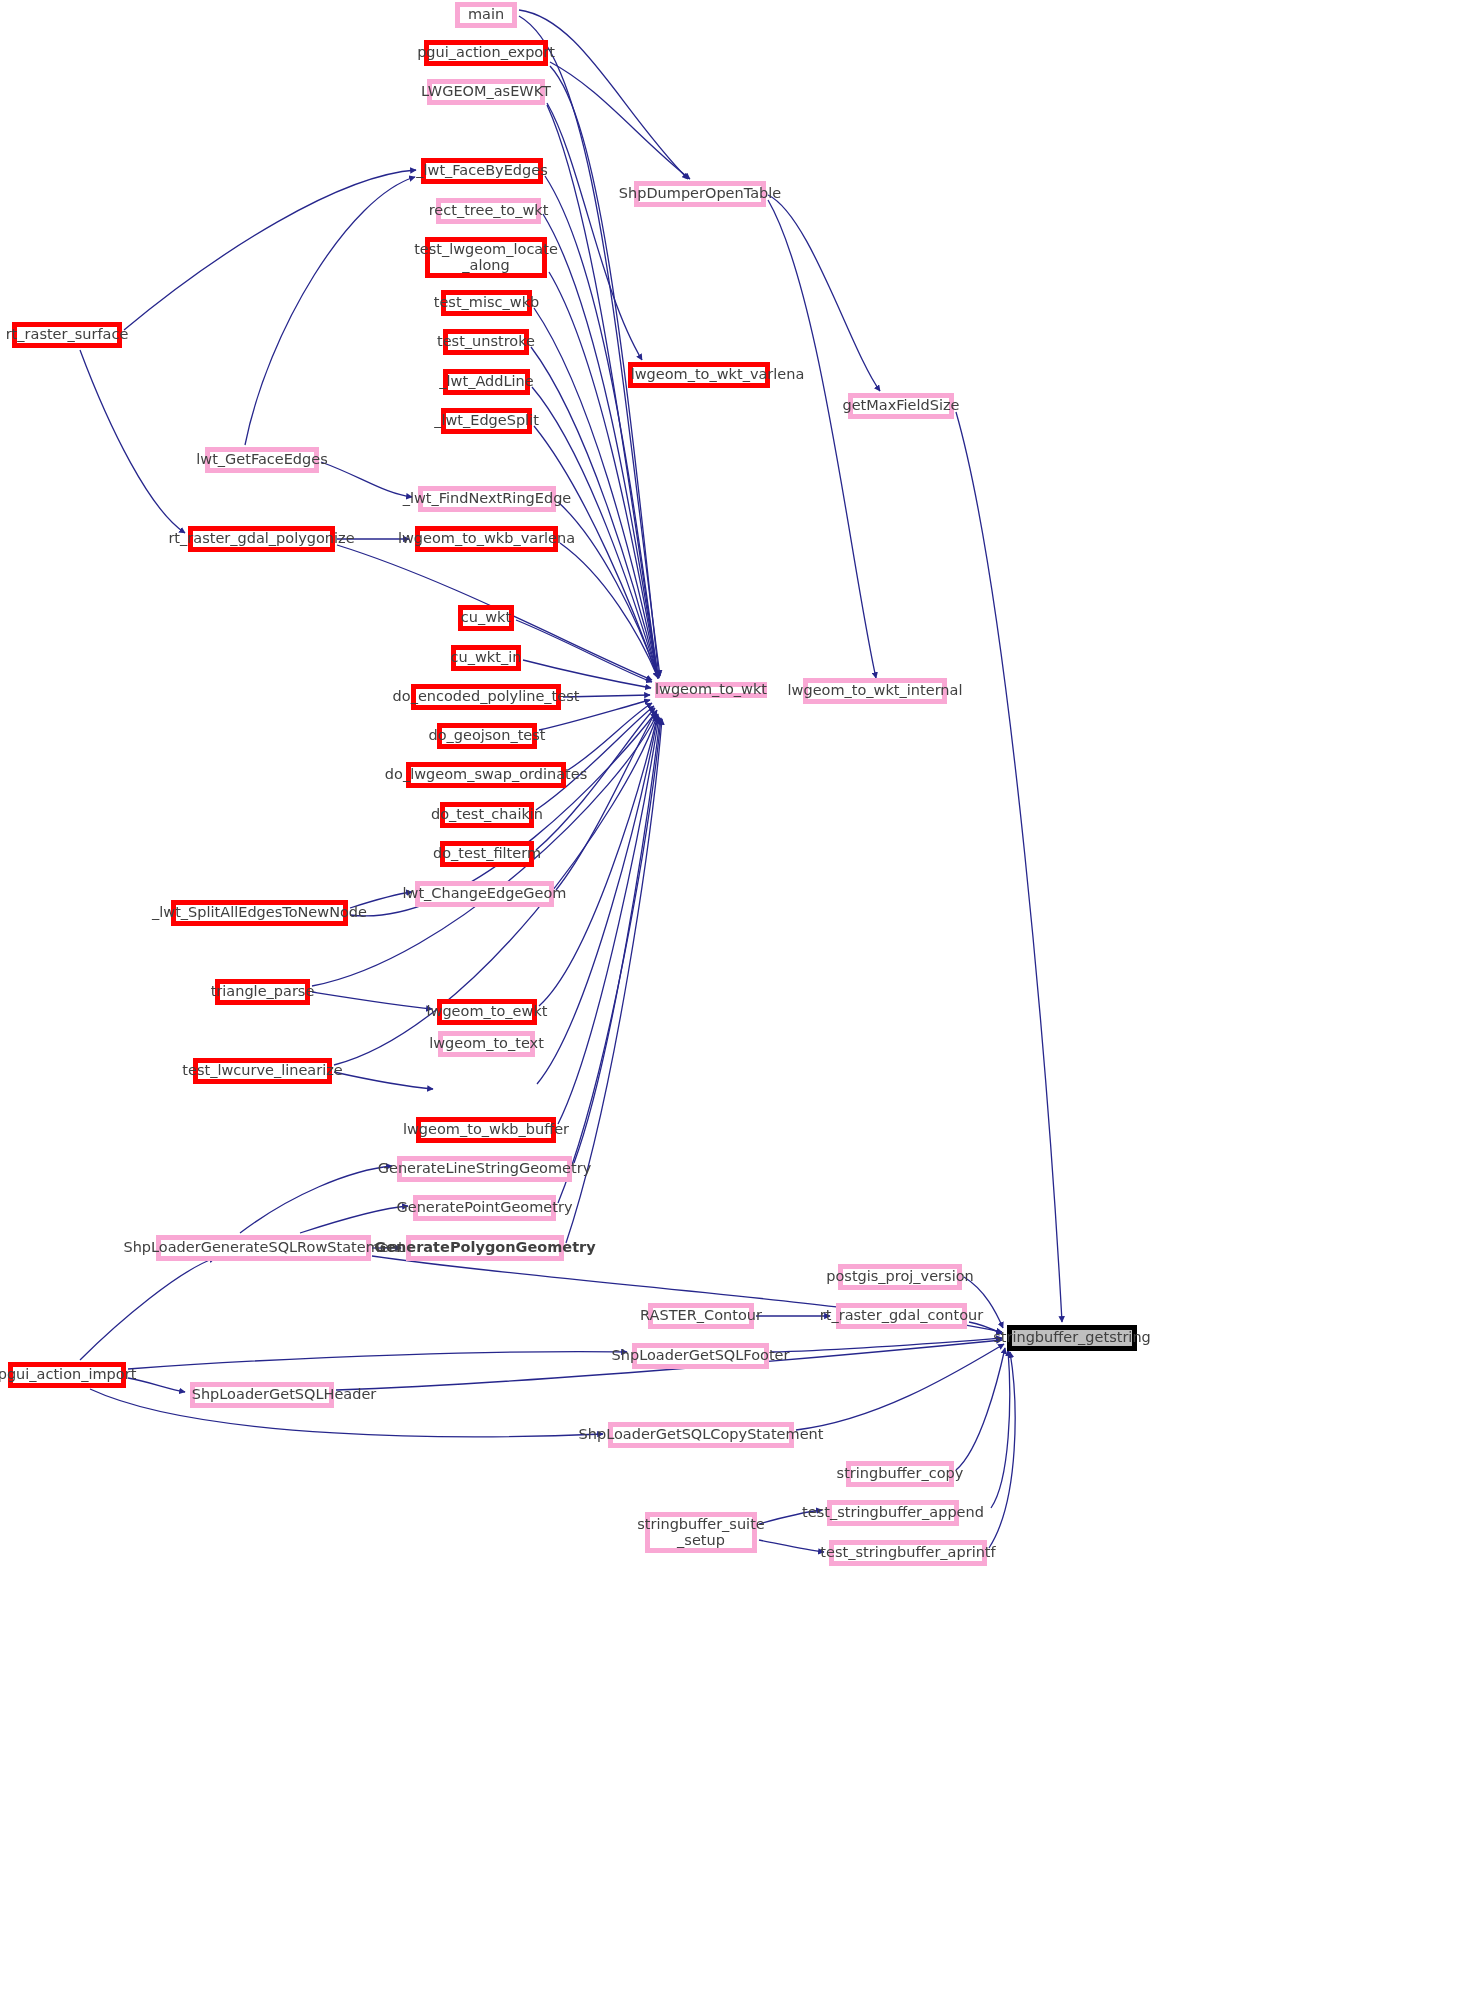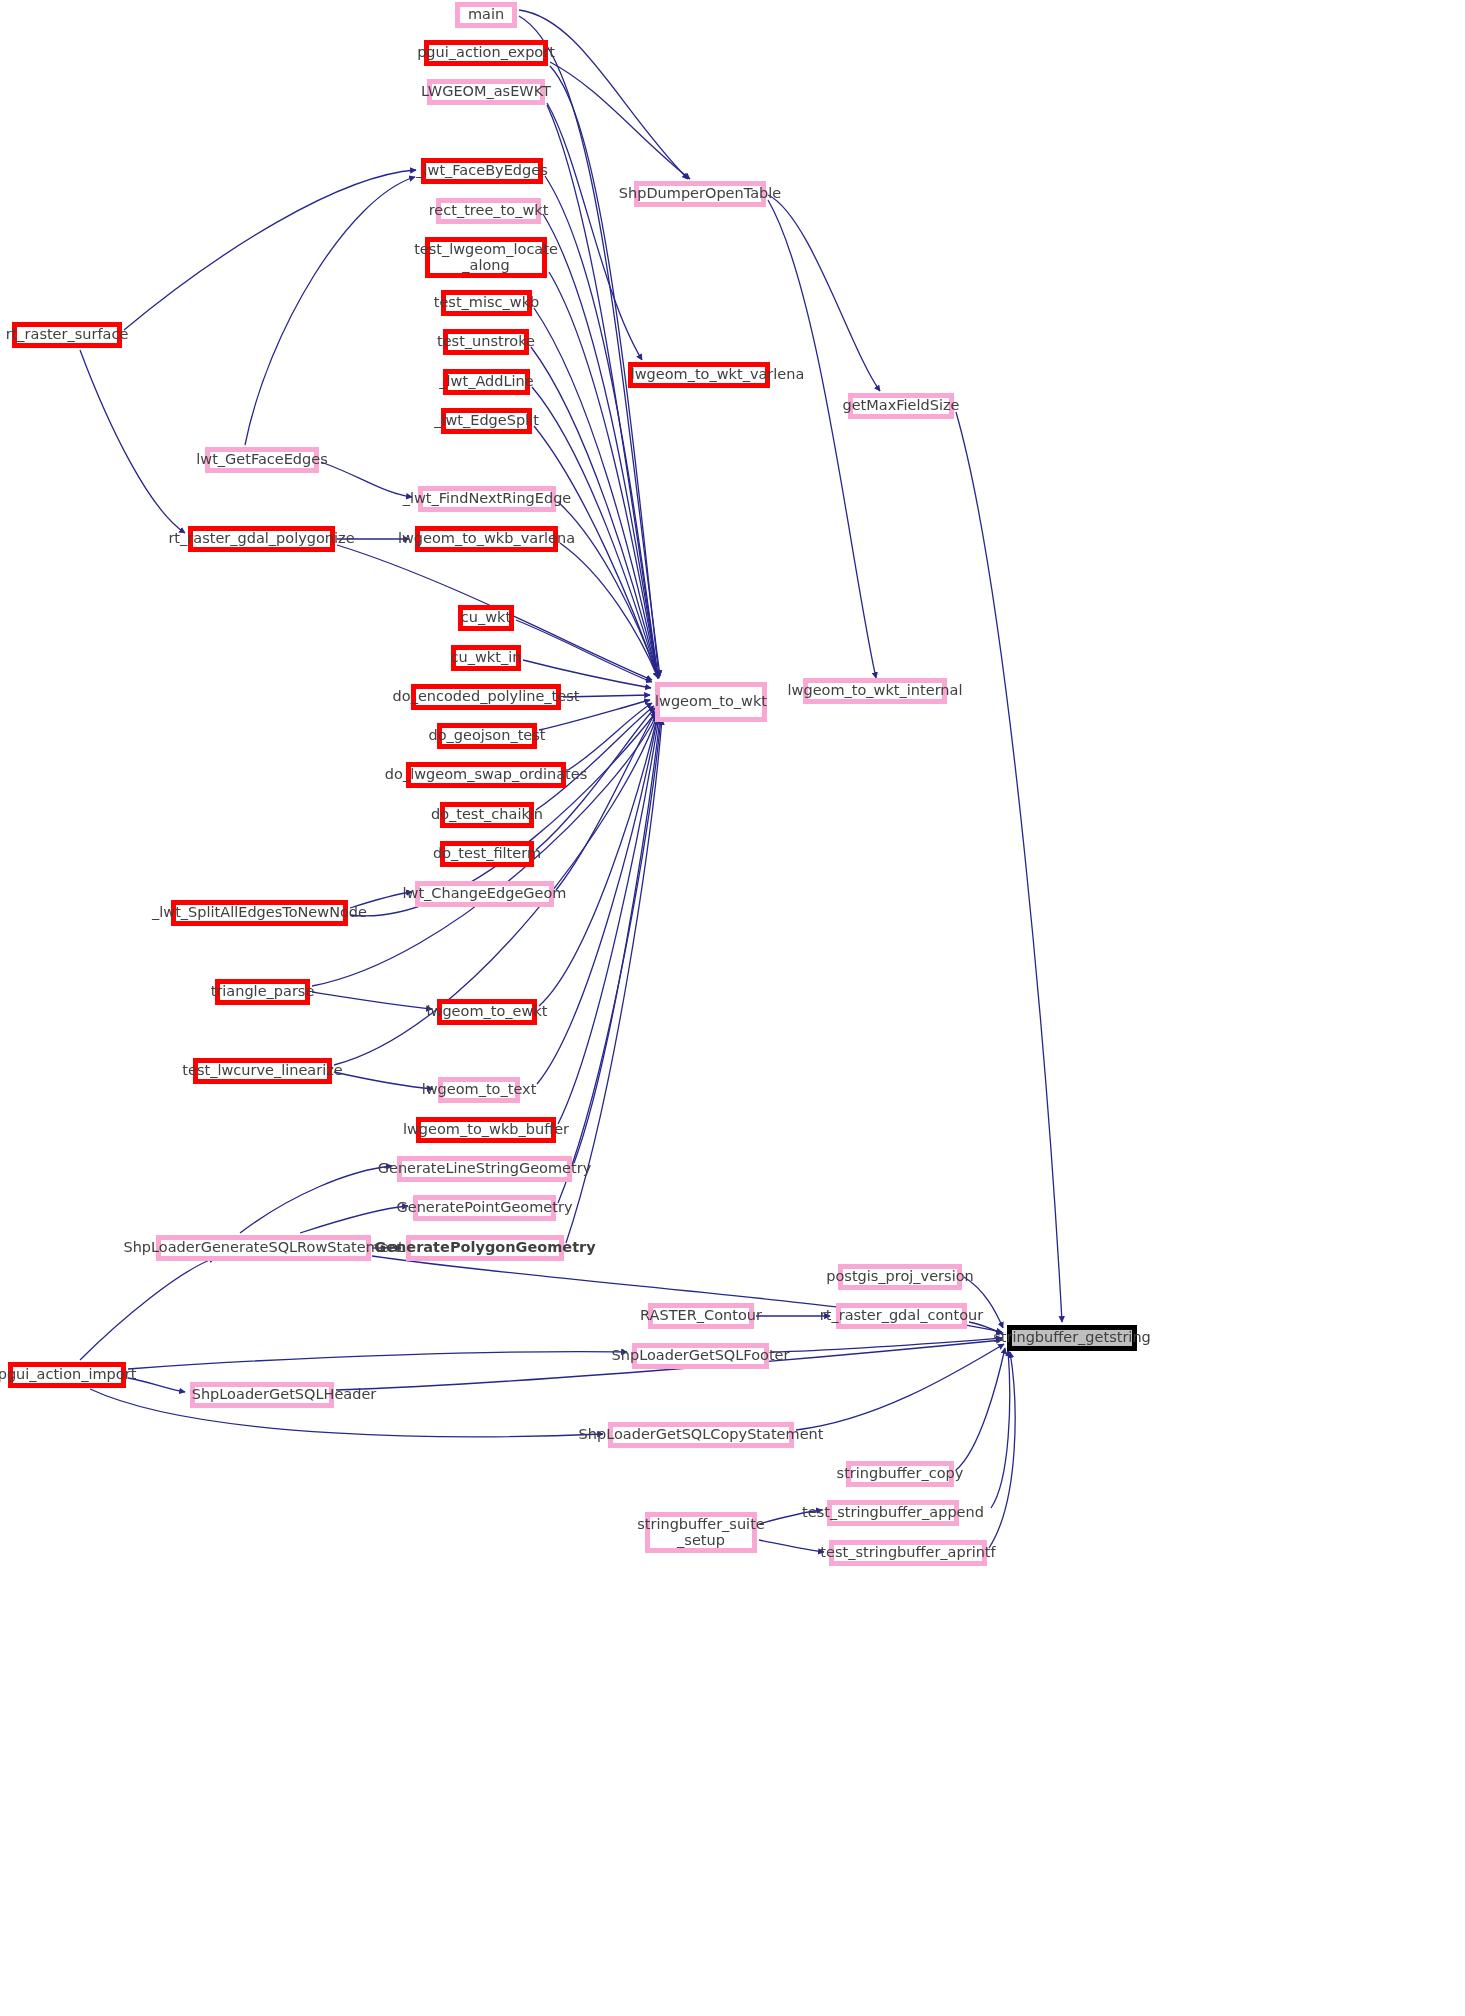--- a/index.html
+++ b/index.html
@@ -137,32 +137,32 @@
       <div class="node red" style="left: 628px; top: 362px; width: 142px; height: 26px; padding-left: 37px;">lwgeom_to_wkt_varlena</div>
       <div class="node" style="left: 848px; top: 393px; width: 106px; height: 26px;">getMaxFieldSize</div>
       <div class="node red" style="left: 12px; top: 322px; width: 110px; height: 26px;">rt_raster_surface</div>
       <div class="node" style="left: 205px; top: 447px; width: 114px; height: 26px;">lwt_GetFaceEdges</div>
       <div class="node" style="left: 418px; top: 486px; width: 138px; height: 26px;">_lwt_FindNextRingEdge</div>
       <div class="node red" style="left: 188px; top: 526px; width: 147px; height: 26px;">rt_raster_gdal_polygonize</div>
       <div class="node red" style="left: 415px; top: 526px; width: 143px; height: 26px;">lwgeom_to_wkb_varlena</div>
       <div class="node red" style="left: 458px; top: 605px; width: 56px; height: 26px;">cu_wkt</div>
       <div class="node red" style="left: 451px; top: 645px; width: 70px; height: 26px;">cu_wkt_in</div>
       <div class="node red" style="left: 411px; top: 684px; width: 150px; height: 26px;">do_encoded_polyline_test</div>
-      <div class="node" style="left: 655px; top: 682px; width: 112px; height: 40px;">lwgeom_to_wkt</div>
+      <div class="node" style="left: 655px; top: 682px; width: 112px; height: 16px;">lwgeom_to_wkt</div>
       <div class="node" style="left: 803px; top: 678px; width: 144px; height: 26px;">lwgeom_to_wkt_internal</div>
       <div class="node red" style="left: 437px; top: 723px; width: 100px; height: 26px;">do_geojson_test</div>
       <div class="node red" style="left: 406px; top: 762px; width: 160px; height: 26px;">do_lwgeom_swap_ordinates</div>
       <div class="node red" style="left: 440px; top: 802px; width: 94px; height: 26px;">do_test_chaikin</div>
       <div class="node red" style="left: 440px; top: 841px; width: 94px; height: 26px;">do_test_filterm</div>
       <div class="node" style="left: 415px; top: 881px; width: 139px; height: 26px;">lwt_ChangeEdgeGeom</div>
       <div class="node red" style="left: 171px; top: 900px; width: 177px; height: 26px;">_lwt_SplitAllEdgesToNewNode</div>
       <div class="node red" style="left: 215px; top: 979px; width: 95px; height: 26px;">triangle_parse</div>
       <div class="node red" style="left: 437px; top: 999px; width: 100px; height: 26px;">lwgeom_to_ewkt</div>
       <div class="node red" style="left: 193px; top: 1058px; width: 139px; height: 26px;">test_lwcurve_linearize</div>
-      <div class="node" style="left: 438px; top: 1077px; width: 82px; height: 26px;">lwgeom_to_text</div>
+      <div class="node" style="left: 438px; top: 1031px; width: 97px; height: 26px;">lwgeom_to_text</div>
       <div class="node red" style="left: 416px; top: 1117px; width: 140px; height: 26px;">lwgeom_to_wkb_buffer</div>
       <div class="node" style="left: 397px; top: 1156px; width: 175px; height: 26px;">GenerateLineStringGeometry</div>
       <div class="node" style="left: 413px; top: 1195px; width: 143px; height: 26px;">GeneratePointGeometry</div>
       <div class="node" style="left: 156px; top: 1235px; width: 215px; height: 26px;">ShpLoaderGenerateSQLRowStatement</div>
       <div class="node" style="left: 406px; top: 1235px; width: 158px; height: 26px; font-weight: bold;">GeneratePolygonGeometry</div>
       <div class="node" style="left: 838px; top: 1264px; width: 124px; height: 26px;">postgis_proj_version</div>
       <div class="node" style="left: 648px; top: 1303px; width: 106px; height: 26px;">RASTER_Contour</div>
       <div class="node" style="left: 836px; top: 1303px; width: 131px; height: 26px;">rt_raster_gdal_contour</div>
       <div class="node highlight" style="left: 1007px; top: 1325px; width: 130px; height: 26px;">stringbuffer_getstring</div>
       <div class="node" style="left: 632px; top: 1343px; width: 137px; height: 26px;">ShpLoaderGetSQLFooter</div>

